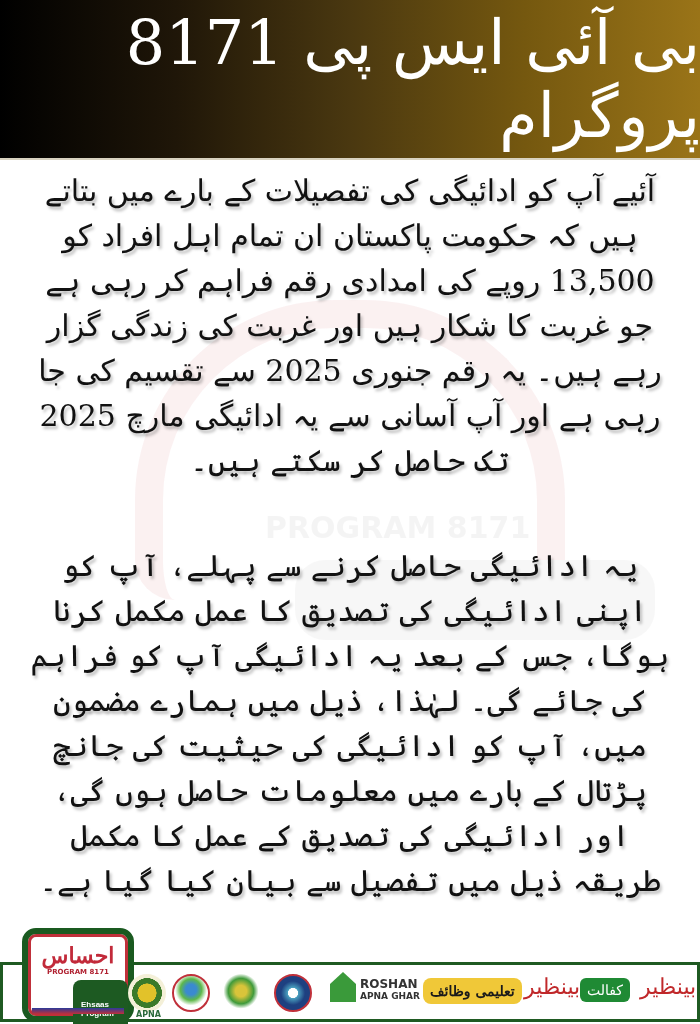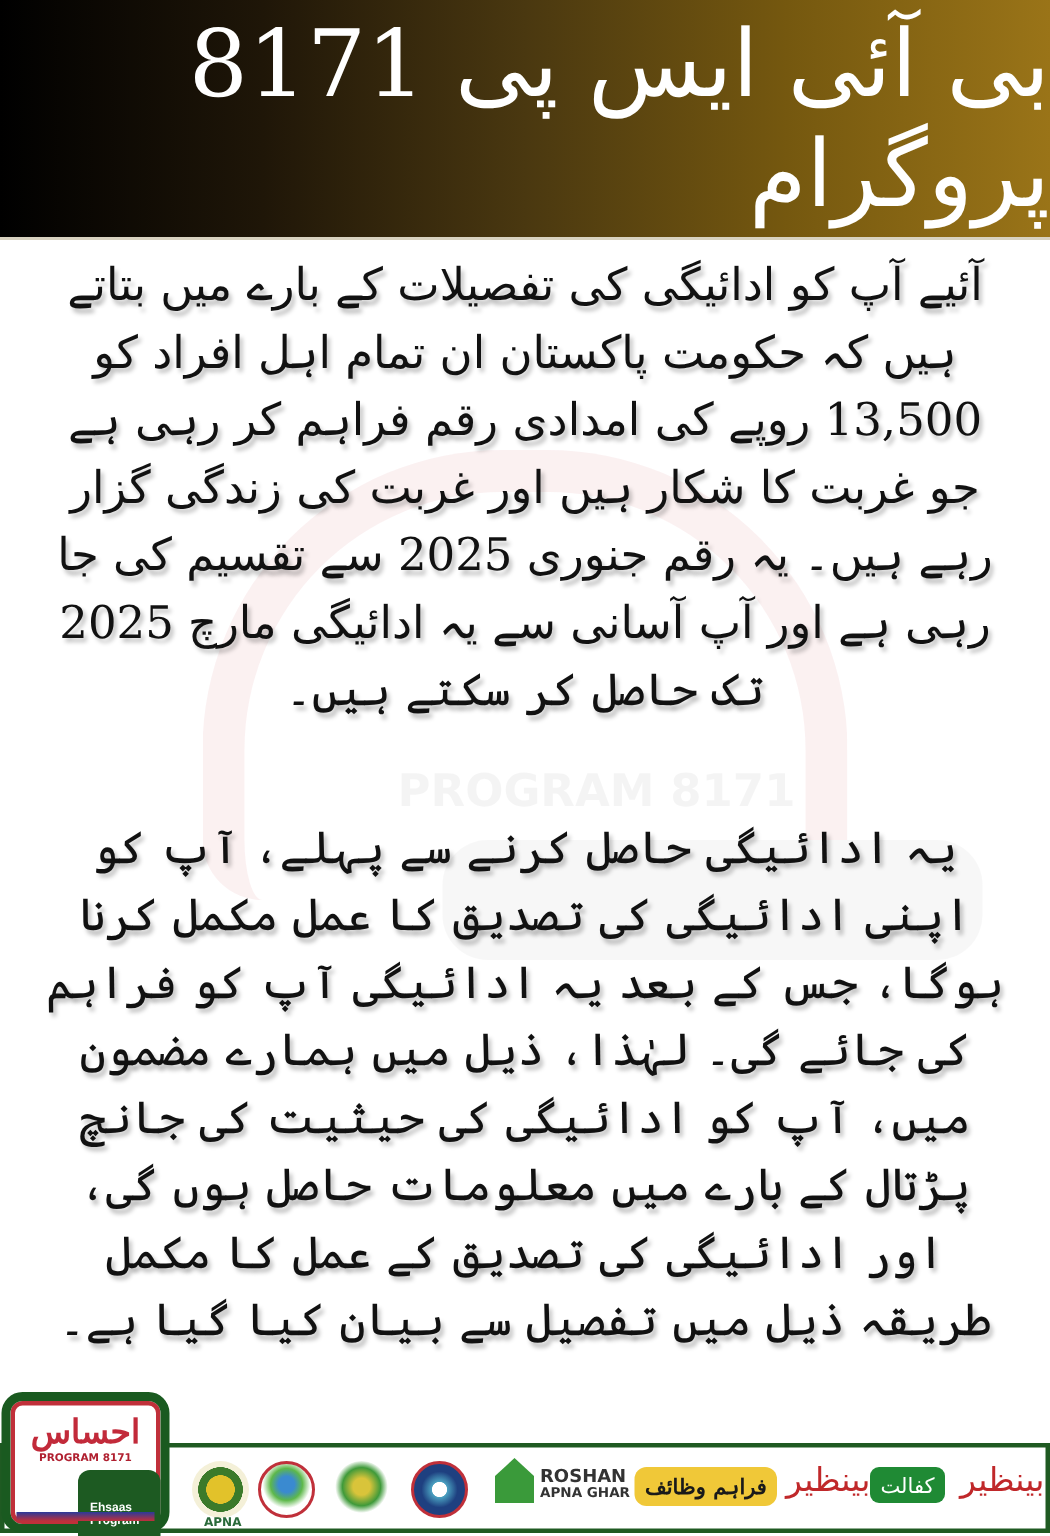--- a/index.html
+++ b/index.html
@@ -45,21 +45,21 @@
     .para-1 { margin-bottom: 60px; }
 
     .footer {
       position: absolute; left: 0; top: 962px; width: 700px; height: 60px;
     }
     .footer-strip {
       position: absolute; left: 0; top: 0; width: 700px; height: 60px;
       border: 3px solid #1f5a22; background: #ffffff;
     }
     .ehsaas-logo {
-      position: absolute; left: 1px; top: 928px; width: 112px; height: 94px;
+      position: absolute; left: 22px; top: 928px; width: 112px; height: 94px;
       border: 6px solid #1a5a20; border-radius: 14px; background: #fff;
       box-shadow: inset 0 0 0 3px #c0303a;
       display: flex; flex-direction: column; align-items: center; justify-content: flex-start;
       padding-top: 10px;
     }
     .ehsaas-urdu { color: #c22a3a; font-size: 22px; line-height: 22px; direction: rtl; font-weight: bold; }
     .ehsaas-sub { font-family: "DejaVu Sans", sans-serif; font-size: 7px; font-weight: bold; color: #b02030; margin-top: 2px; }
     .ehsaas-pill {
       margin-top: 4px; background: #1d5a22; color: #fff; border-radius: 8px;
       font-family: Liberation Sans, sans-serif; font-size: 8px; font-weight: bold;
@@ -137,16 +137,16 @@
 <div class="partner p-4"></div>
 
 <div class="roshan">
   <div class="roshan-house"></div>
   <div class="roshan-text">
     <div class="r1">ROSHAN</div>
     <div class="r2">APNA GHAR</div>
   </div>
 </div>
 
-<div class="taleemi">فراہم وظائف</div>
+<div class="taleemi">تعلیمی وظائف</div>
 <div class="benazir-1">بینظیر</div>
 <div class="kafalat">کفالت</div>
 <div class="benazir-2">بینظیر</div>
 
 </body></html>

